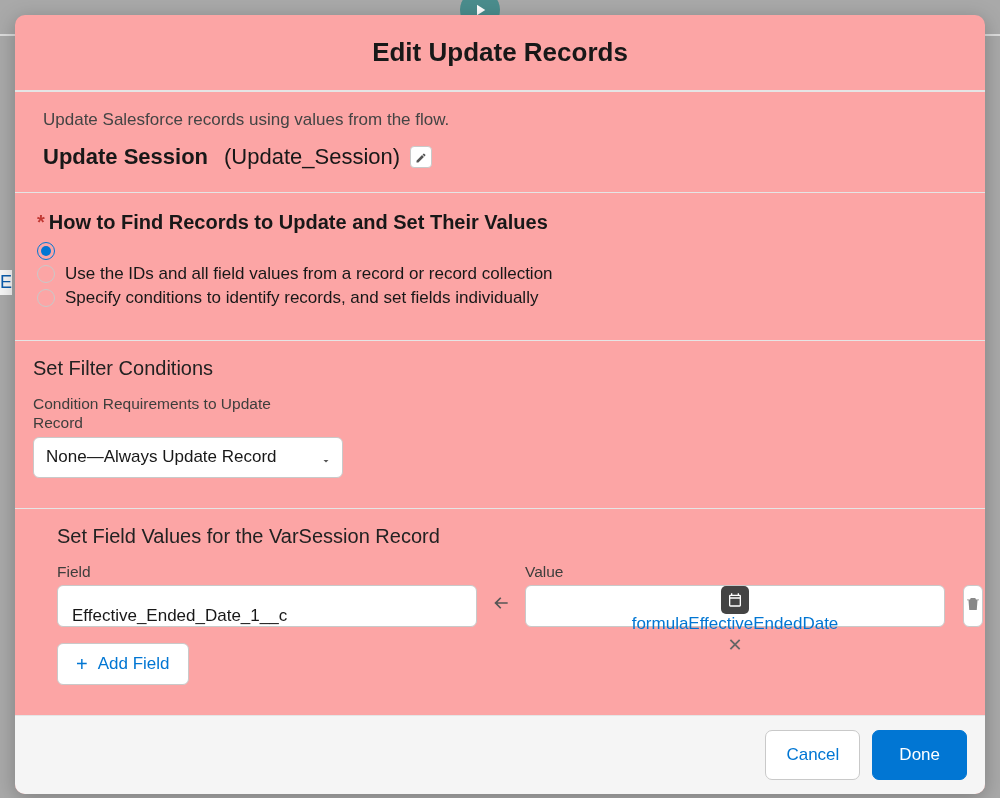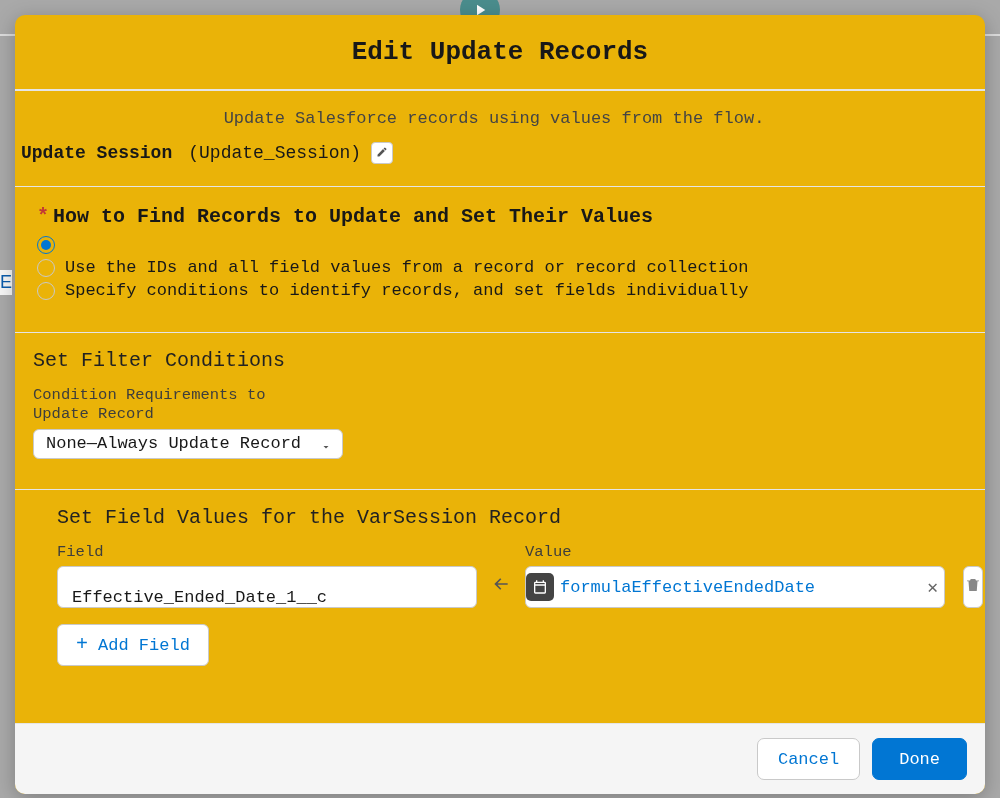--- a/index.html
+++ b/index.html
@@ -37,54 +37,52 @@
     top: 270px; left: 0;
     font-size: 18px;
     color: #0b5cab;
     background: #f6f6f6;
     padding: 2px 0;
   }
 
   .modal {
     position: absolute;
     top: 15px; left: 15px; right: 15px; bottom: 4px;
-    background: #eab308;
+    background: #fca5a5;
     border-radius: 10px;
     box-shadow: 0 4px 20px rgba(0,0,0,0.25);
     display: flex;
     flex-direction: column;
     overflow: hidden;
-    font-family: Liberation Mono, monospace;
   }
   .modal-header {
     text-align: center;
     padding: 22px 0 22px 0;
     border-bottom: 2px solid #e5e5e5;
   }
   .modal-header h1 {
     margin: 0;
     font-size: 26px;
     font-weight: 700;
     color: #181818;
   }
   .modal-body {
     flex: 1 1 auto;
     overflow-y: auto;
   }
   .section-intro {
-    padding: 18px 18px 10px 6px;
-    text-align: center;
+    padding: 18px 18px 10px 28px;
   }
   .description {
     font-size: 17px;
     color: #444;
     margin-bottom: 14px;
   }
   .record-title {
-    font-size: 18px;
+    font-size: 22px;
     display: flex;
     align-items: center;
     gap: 4px;
   }
   .record-title .bold { font-weight: 700; }
   .record-title .api { font-weight: 400; margin-left: 12px; }
   .edit-icon-btn {
     width: 22px; height: 22px;
     border: 1px solid #c9c9c9;
     border-radius: 4px;
@@ -155,21 +153,21 @@
   }
   .field-label {
     font-size: 15.5px;
     color: #3e3e3c;
     margin-bottom: 4px;
     max-width: 260px;
     line-height: 1.25;
   }
   .select-like {
     width: 310px;
-    height: 30px;
+    height: 41px;
     border: 1px solid #c9c9c9;
     border-radius: 6px;
     padding: 0 12px;
     display: flex;
     align-items: center;
     justify-content: space-between;
     font-size: 17px;
     color: #181818;
     background: #fff;
     cursor: pointer;
@@ -213,22 +211,23 @@
     cursor: text;
   }
   .value-pill-container {
     height: 42px;
     width: 100%;
     border: 1px solid #c9c9c9;
     border-radius: 6px;
     padding: 0 0;
     display: flex;
     align-items: center;
-    gap: 6px;
-    background: #fff;
+    gap: 0;
+    background: #fff;
+    flex-direction: column;
   }
   .pill-icon {
     width: 28px; height: 28px;
     background: #444;
     border-radius: 5px;
     display: inline-flex; align-items: center; justify-content: center;
     flex-shrink: 0;
   }
   .pill-icon svg { width: 16px; height: 16px; fill: #fff; }
   .pill-text {
@@ -272,21 +271,21 @@
 
   .modal-footer {
     border-top: 1px solid #e5e5e5;
     background: #f5f5f5;
     padding: 14px 18px;
     display: flex;
     justify-content: flex-end;
     gap: 12px;
   }
   .btn {
-    height: 42px;
+    height: 50px;
     padding: 0 20px;
     border-radius: 7px;
     font-size: 17px;
     cursor: pointer;
     display: inline-flex;
     align-items: center;
     justify-content: flex-end;
   }
   .btn-secondary {
     background: #fff;

